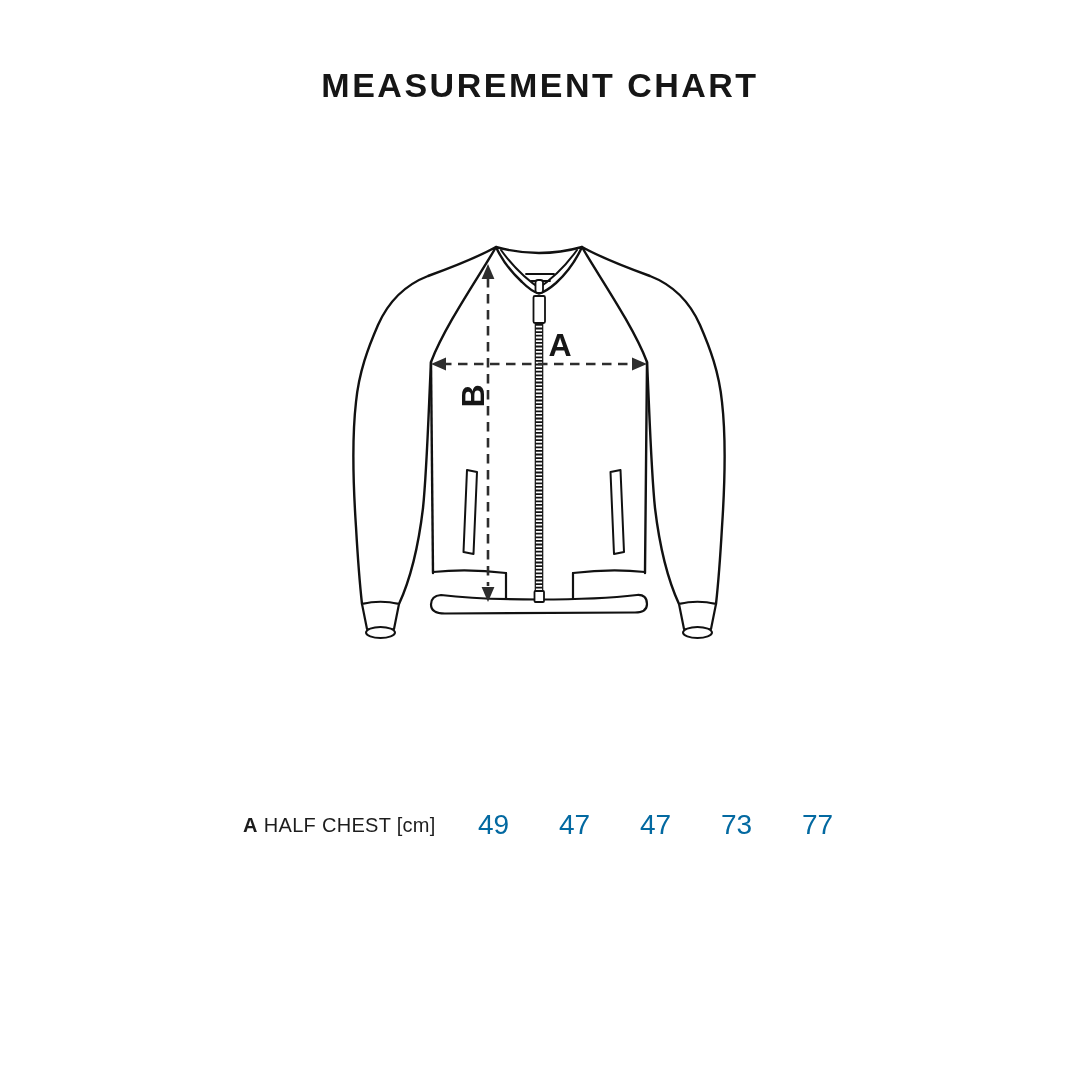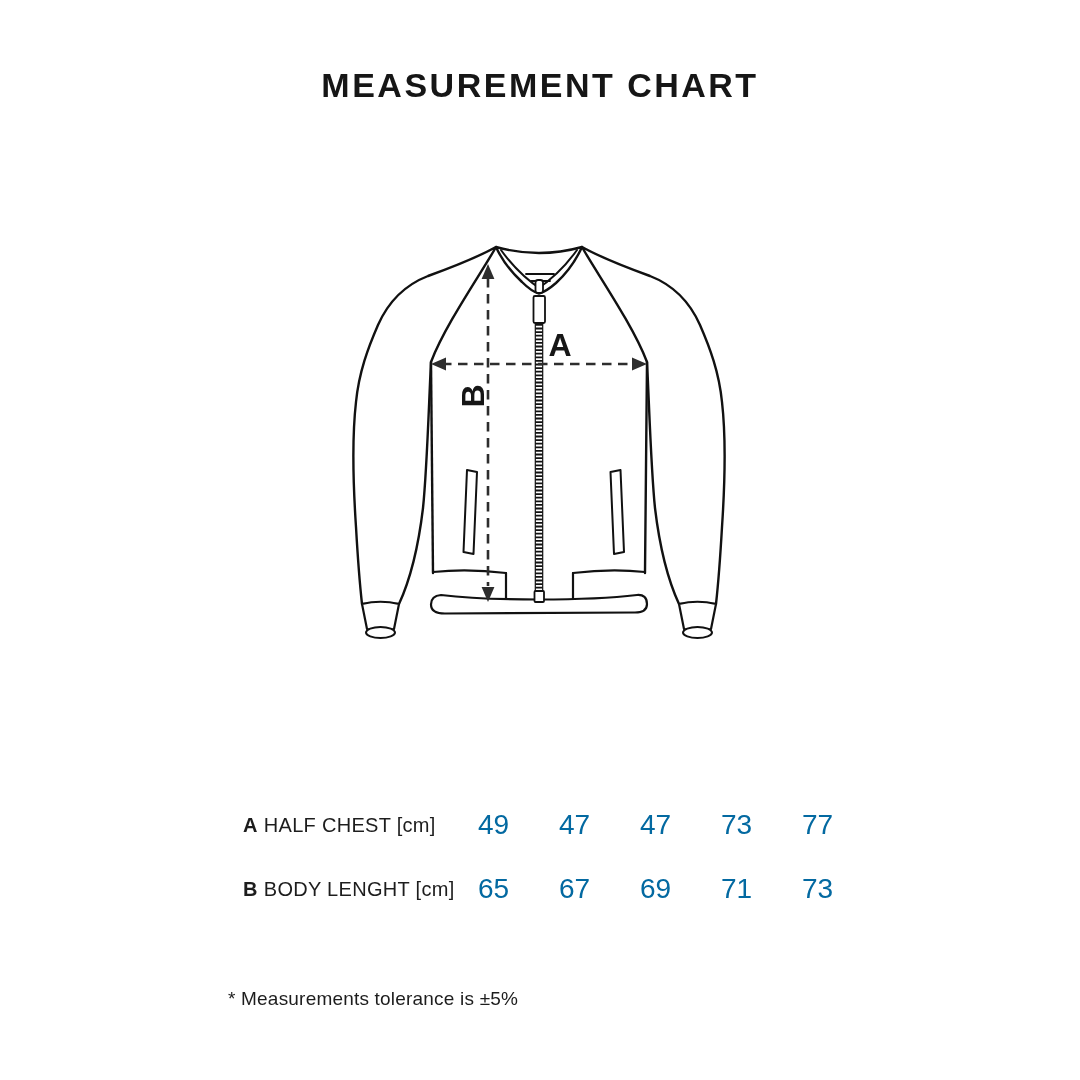--- a/index.html
+++ b/index.html
@@ -107,27 +107,16 @@
       <div class="rlabel">
         <b>A</b><span>HALF CHEST [cm]</span>
       </div>
       <div class="vcell">49</div>
       <div class="vcell">47</div>
       <div class="vcell">47</div>
       <div class="vcell">73</div>
       <div class="vcell">77</div>
     </div>
 
-    <div class="trow">
-      <div class="rlabel">
-        <b>B</b><span>BODY LENGHT [cm]</span>
-      </div>
-      <div class="vcell">65</div>
-      <div class="vcell">67</div>
-      <div class="vcell">69</div>
-      <div class="vcell">71</div>
-      <div class="vcell">73</div>
-    </div>
   </div>
 
-  <div class="footnote">* Measurements tolerance is ±5%</div>
 
 </div>
 
 </body></html>

